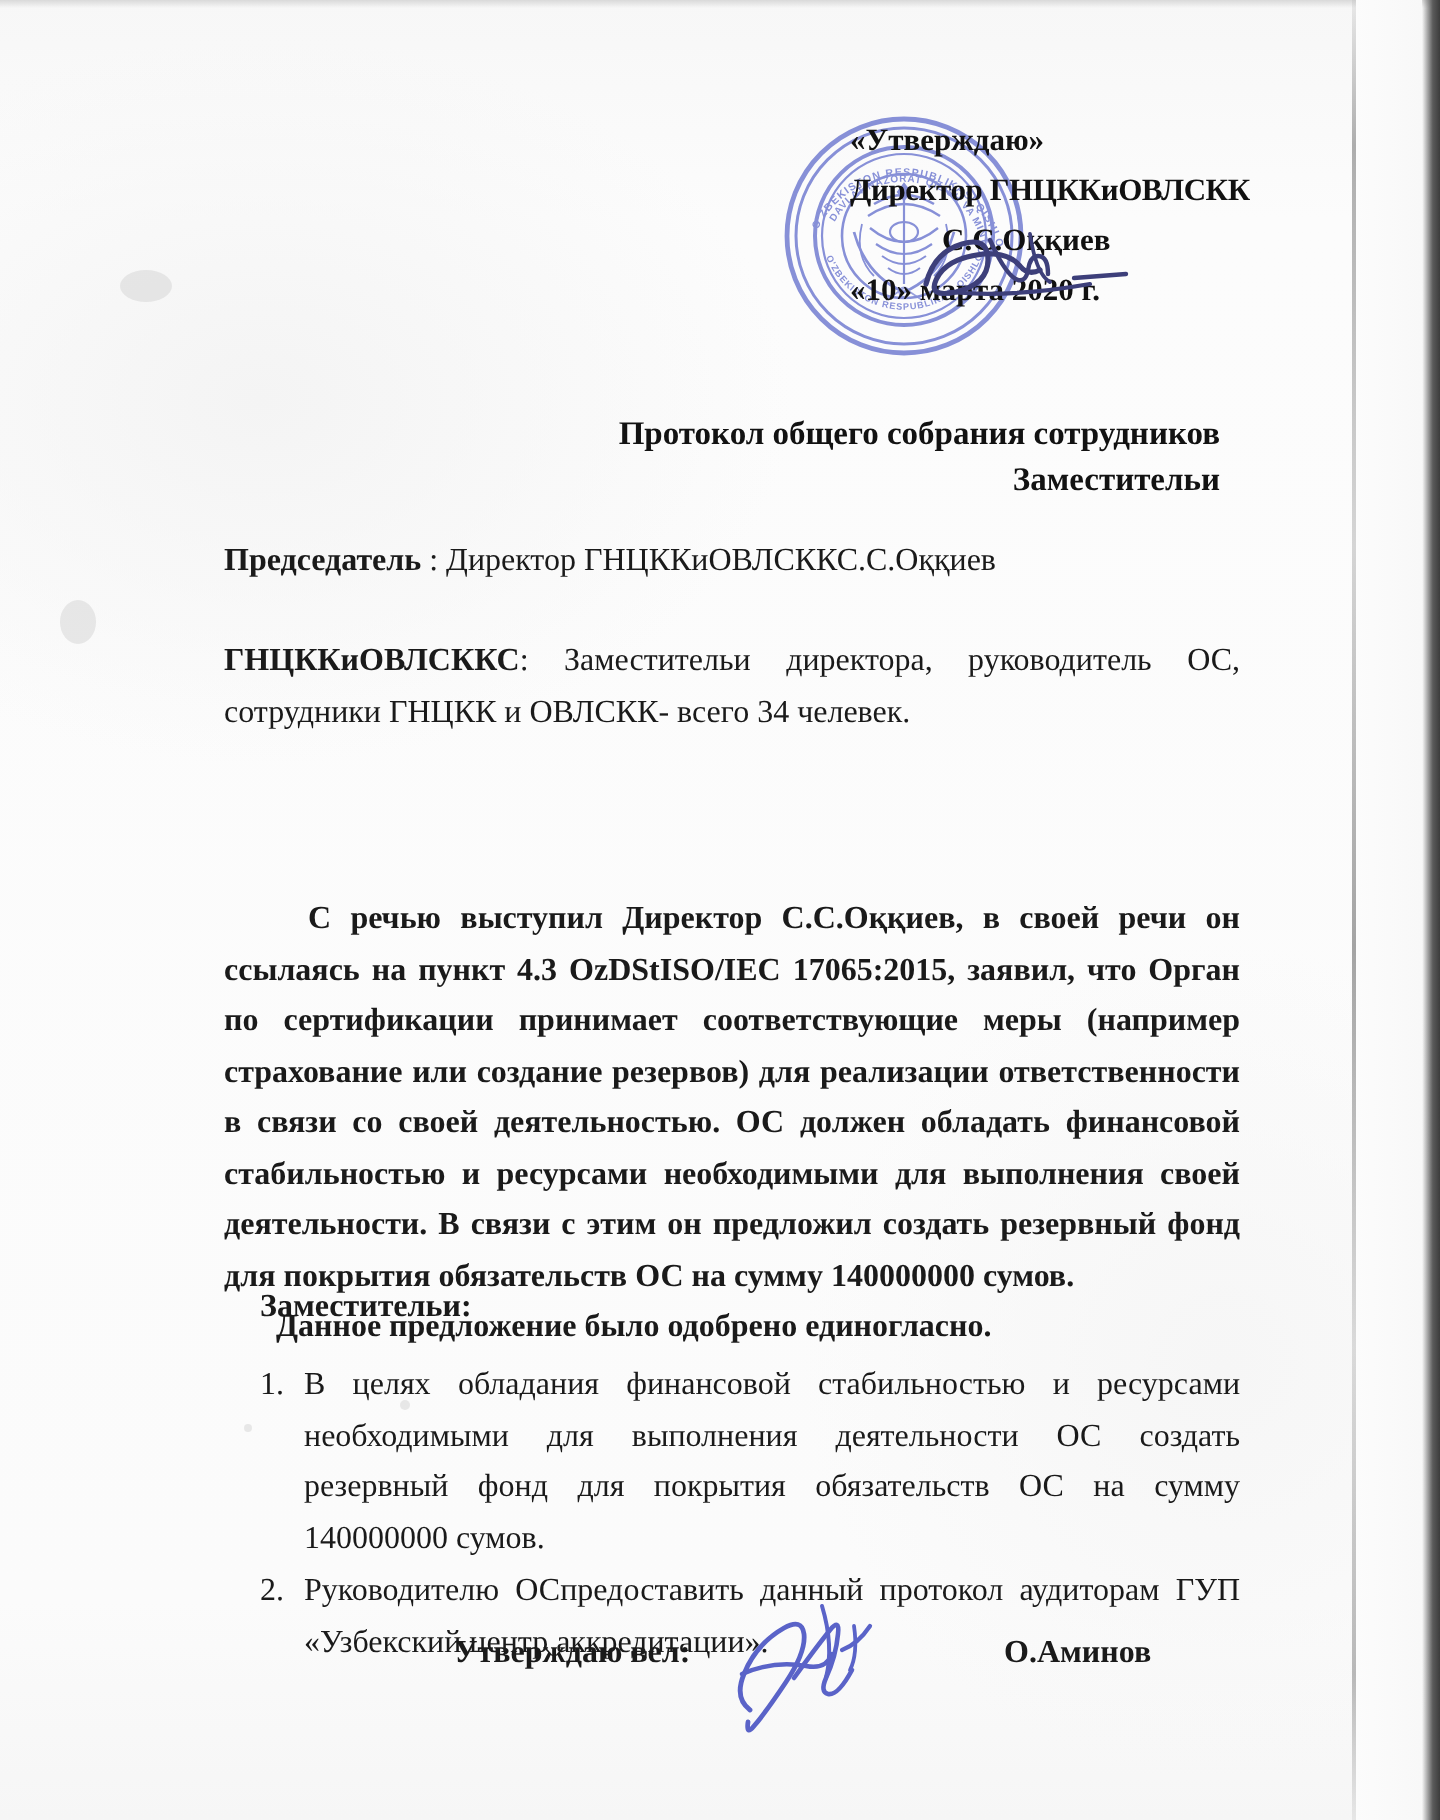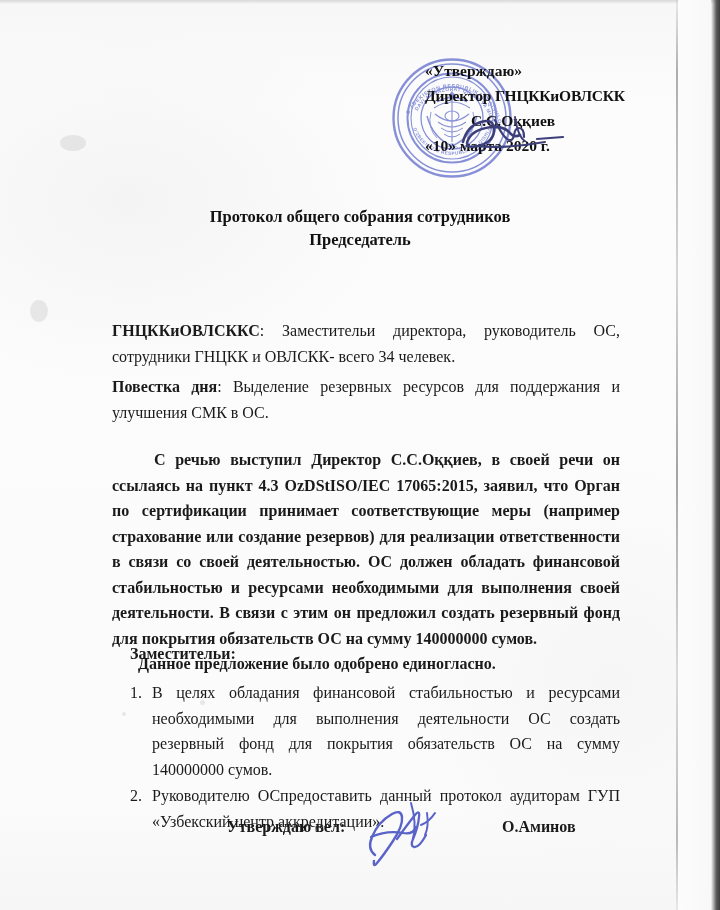--- a/index.html
+++ b/index.html
@@ -104,21 +104,21 @@
     height: 75px;
     z-index: 5;
   }
 
   
   .doc-title {
     position: absolute;
     top: 205px;
     left: 110px;
     width: 500px;
-    text-align: center;
+    text-align: right;
     font-weight: bold;
     font-size: 16.5px;
     line-height: 23px;
     color: #121212;
   }
   .doc-title .ln { display: block; }
 
   .body-block {
     position: absolute;
     left: 112px;
@@ -266,31 +266,31 @@
         <path d="M40,12 q8,18 14,20 q4,1 5,-5 q1,-7 5,-7 q5,0 5,9" stroke-width="2.2"></path>
         <path d="M60,9 q3,20 10,24" stroke-width="1.9"></path>
         <path d="M20,38 q30,3 70,-4" stroke-width="2.1"></path>
         <path d="M82,31 l26,-2" stroke-width="2.2"></path>
       </g>
     </svg>
   </div>
 
   <div class="doc-title">
     <span class="ln">Протокол общего собрания сотрудников</span>
-    <span class="ln">Председатель</span>
-  </div>
-
+    <span class="ln">Заместительи</span>
+  </div>
+
+  <div class="body-block p-chair">
+    <p class="para nojust"><span class="lead">Председатель</span><span> : Директор ГНЦККиОВЛСККС.С.Оққиев</span></p>
+  </div>
 
   <div class="body-block p-present">
     <p class="para"><span class="lead">ГНЦККиОВЛСККС</span><span>: Заместительи директора, руководитель ОС, сотрудники ГНЦКК и ОВЛСКК- всего 34 челевек.</span></p>
   </div>
 
-  <div class="body-block p-agenda">
-    <p class="para"><span class="lead">Повестка дня</span><span>: Выделение резервных ресурсов для поддержания и улучшения СМК в ОС.</span></p>
-  </div>
 
   <div class="body-block p-speech">
     <p class="para indent-first">С речью выступил Директор С.С.Оққиев, в своей речи он ссылаясь на пункт 4.3 OzDStISO/IEC 17065:2015, заявил, что Орган по сертификации принимает соответствующие меры (например страхование или создание резервов) для реализации ответственности в связи со своей деятельностью. ОС должен обладать финансовой стабильностью и ресурсами необходимыми для выполнения своей деятельности. В связи с этим он предложил создать резервный фонд для покрытия обязательств ОС на сумму 140000000 сумов.</p>
     <p class="para nojust indent-second">Данное предложение было одобрено единогласно.</p>
   </div>
 
   <div class="body-block p-resolved">
     <p class="heading-resolved">Заместительи:</p>
   </div>
 

